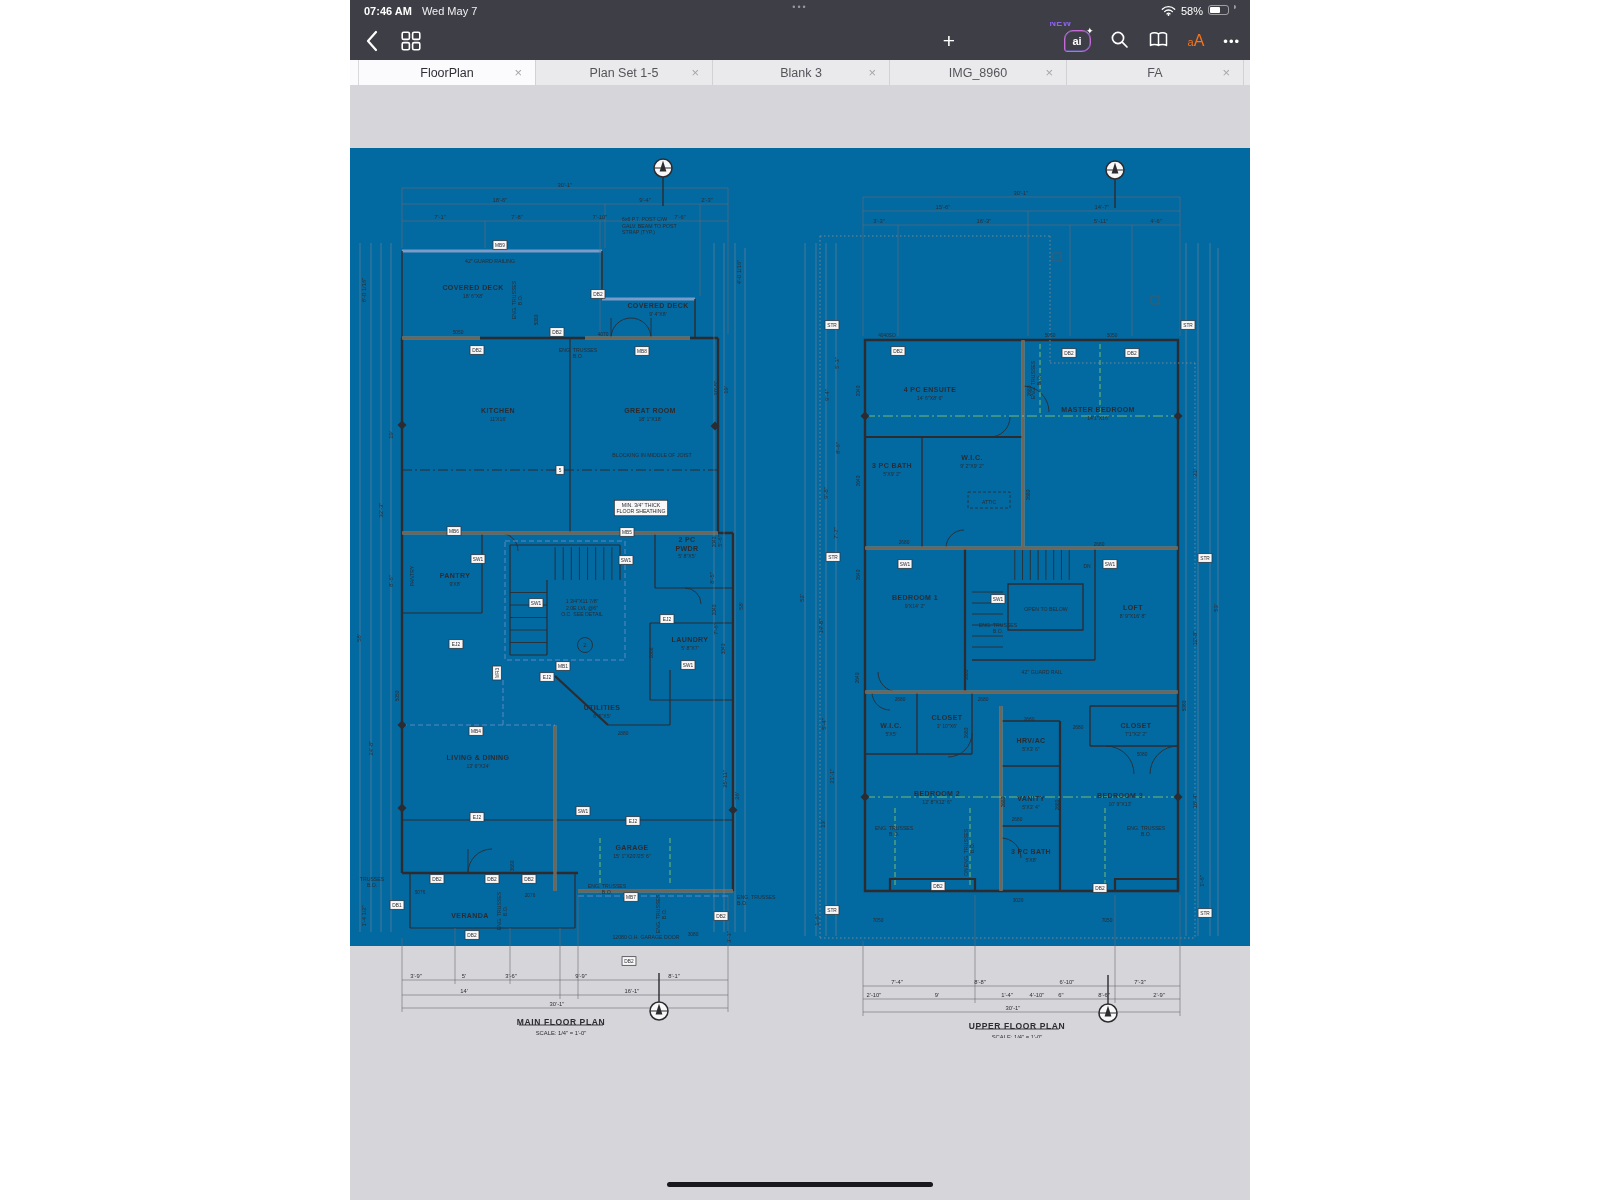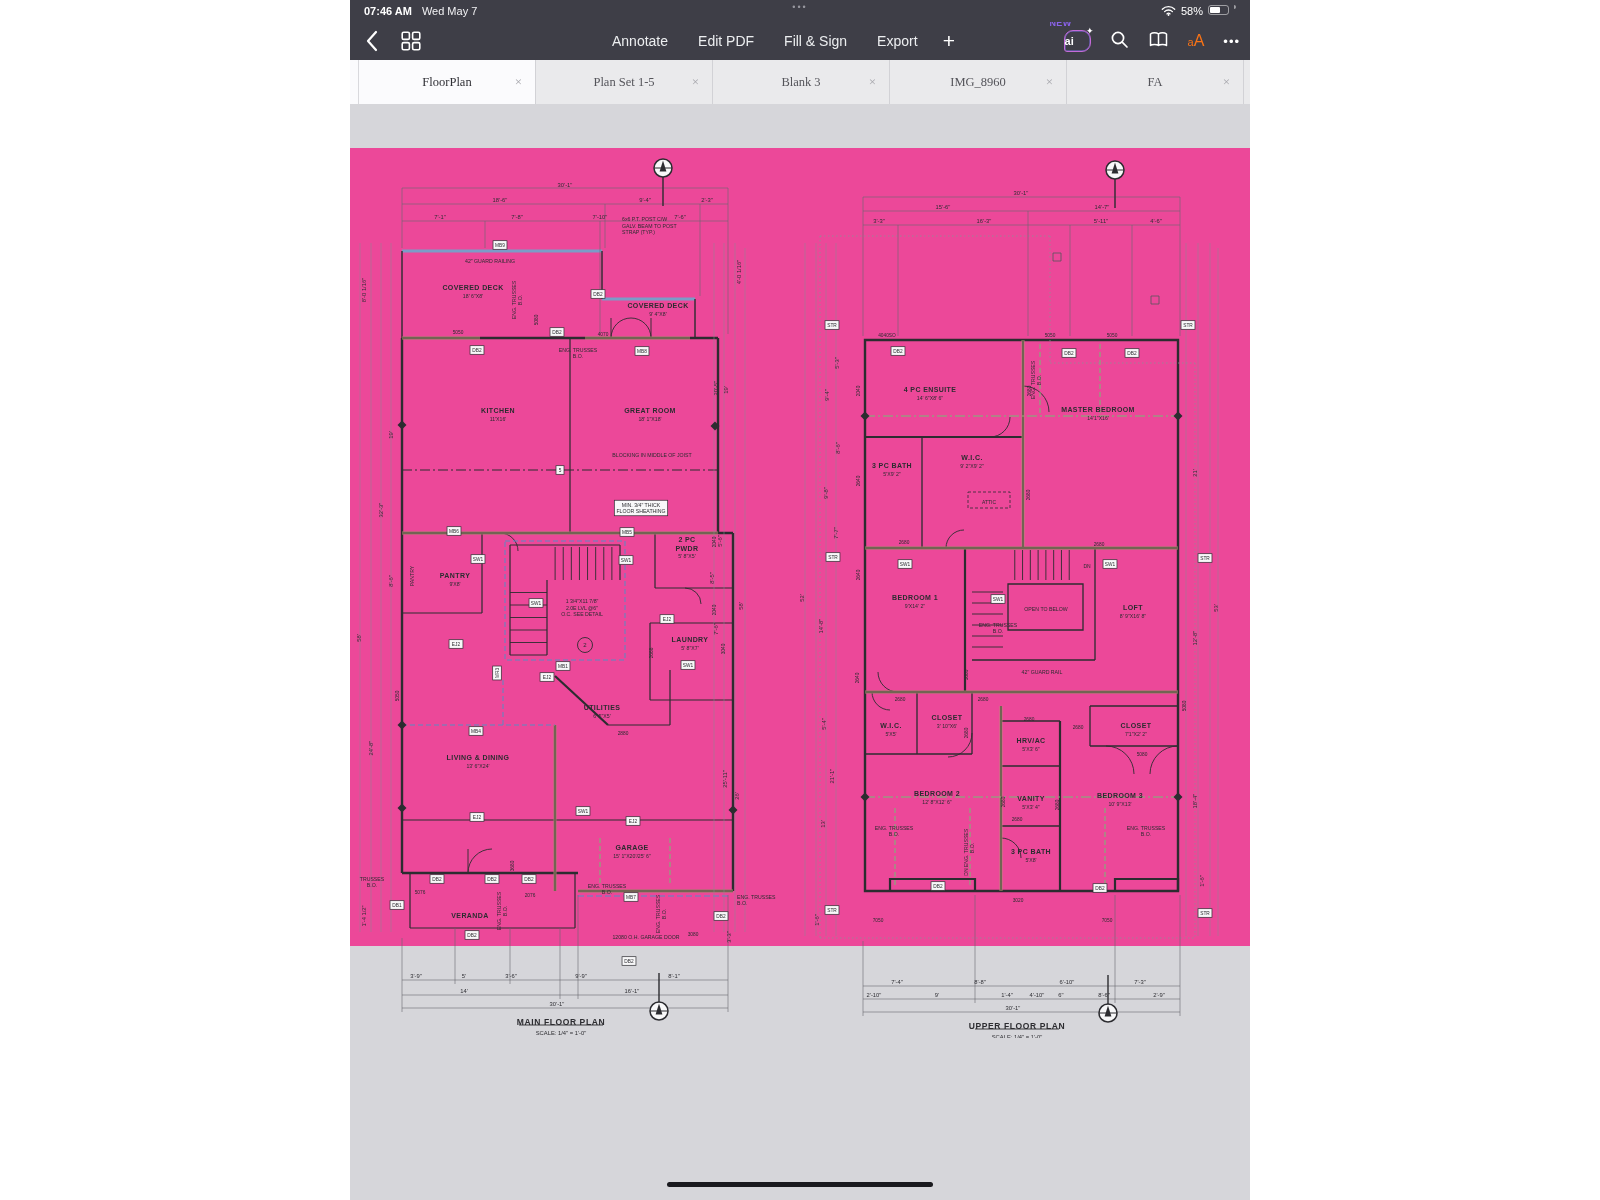--- a/index.html
+++ b/index.html
@@ -16,35 +16,35 @@
   .batt-nub{width:2px;height:4px;background:rgba(255,255,255,.5);border-radius:0 2px 2px 0;}
   
   .toolbar{position:absolute;top:22px;left:0;right:0;height:38px;background:#3e3e47;color:#ededf0;z-index:5;}
   .tb-btn{position:absolute;top:0;height:38px;display:flex;align-items:center;justify-content:center;cursor:pointer;}
   .back-btn{left:8px;width:28px;}
   .grid-btn{left:46px;width:30px;}
   .menu{position:absolute;left:262px;top:0;height:38px;display:flex;gap:30px;align-items:center;font-size:14px;color:#eceef0;}
   .menu span{cursor:pointer;}
   .plus-btn{left:586px;width:26px;font-size:21px;font-weight:300;color:#fff;}
   .right-icons{position:absolute;right:10px;top:0;height:38px;display:flex;align-items:center;gap:19px;}
-  .ai-badge{position:relative;width:25px;height:20px;border:1.5px solid #c46bd8;border-radius:9px 9px 9px 3px;display:flex;align-items:center;font-size:11px;font-weight:700;color:#fff;box-shadow:0 0 0 .5px #7a6ae0 inset;}
+  .ai-badge{position:relative;width:25px;height:20px;border:1.5px solid #c46bd8;border-radius:9px 9px 9px 3px;display:flex;align-items:center;justify-content:center;font-size:11px;font-weight:700;color:#fff;box-shadow:0 0 0 .5px #7a6ae0 inset;}
   .ai-plus{position:absolute;top:-5px;right:-4px;font-size:9px;color:#fff;font-weight:400;}
   .ai-new{position:absolute;top:-13px;left:-15px;font-size:9px;font-weight:800;color:#8b63ea;letter-spacing:.3px;}
   .aA{font-size:16px;color:#f97316;text-align:center;}
   .aA .small-a{font-size:11px;}
   .more-dots{font-size:13px;letter-spacing:1px;color:#fff;}
   
-  .tabbar{position:absolute;top:60px;left:0;right:0;height:44px;background:#eaeaec;display:flex;z-index:5;font-family:Liberation Serif, serif;}
+  .tabbar{position:absolute;top:60px;left:0;right:0;height:25px;background:#eaeaec;display:flex;z-index:5;}
   .tab-lead{width:8px;background:#fbfbfd;border-right:1px solid #d9d9dd;}
   .tab{position:relative;width:177px;display:flex;align-items:center;justify-content:center;font-size:12.5px;color:#54545a;border-right:1px solid #d2d2d6;cursor:pointer;box-sizing:border-box;}
   .tab.active{background:#fbfbfd;color:#2f2f35;}
   .tab .close{position:absolute;right:13px;color:#a5a5ab;font-size:13px;}
   
   .content{position:absolute;top:88px;left:0;right:0;bottom:0;background:#d6d6da;}
-  .page{position:absolute;top:60px;left:0;width:900px;height:798px;background:#ec4899;}
+  .page{position:absolute;top:60px;left:0;width:900px;height:798px;background:#0369a1;}
   .home-indicator{position:absolute;bottom:13px;left:50%;transform:translateX(-50%);width:266px;height:5px;border-radius:3px;background:#1a1a1e;z-index:8;}
   svg text{font-family:"Liberation Sans",sans-serif;}
 </style>
 </head>
 <body>
 
 <div class="screen">
   <div class="app">
 
     <div class="statusbar">
@@ -80,26 +80,20 @@
       </div>
       <div class="tb-btn grid-btn">
         <svg width="20" height="20" viewBox="0 0 20 20">
             <g fill="none" stroke="#ffffff" stroke-width="1.6">
               <rect x="1.2" y="1.2" width="7.2" height="7.2" rx="1.5"></rect>
               <rect x="11.6" y="1.2" width="7.2" height="7.2" rx="1.5"></rect>
               <rect x="1.2" y="11.6" width="7.2" height="7.2" rx="1.5"></rect>
               <rect x="11.6" y="11.6" width="7.2" height="7.2" rx="1.5"></rect>
             </g>
           </svg>
-      </div>
-      <div class="menu">
-        <span>Annotate</span>
-        <span>Edit PDF</span>
-        <span>Fill &amp; Sign</span>
-        <span>Export</span>
       </div>
       <div class="tb-btn plus-btn">+</div>
       <div class="right-icons">
         <span class="ai-badge">
           <span class="ai-new">NEW</span>
           <span>ai</span>
           <span class="ai-plus">✦</span>
         </span>
         <span>
           <svg width="19" height="19" viewBox="0 0 19 19">

